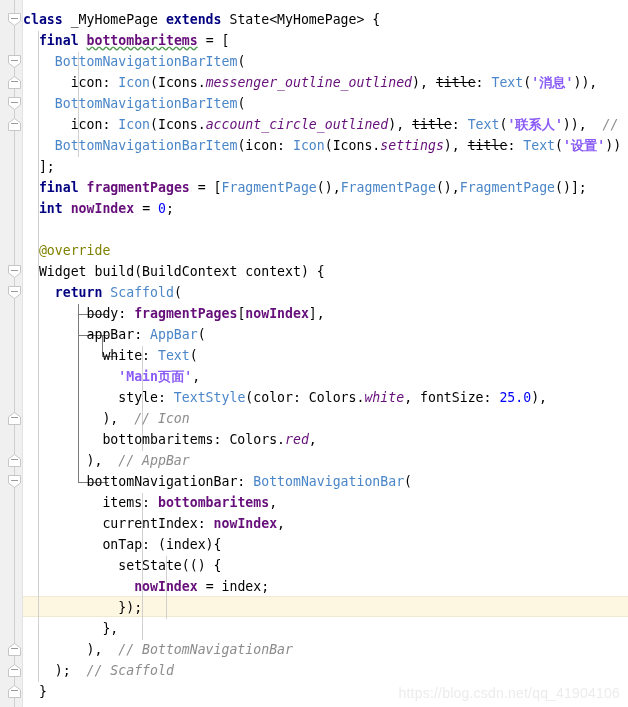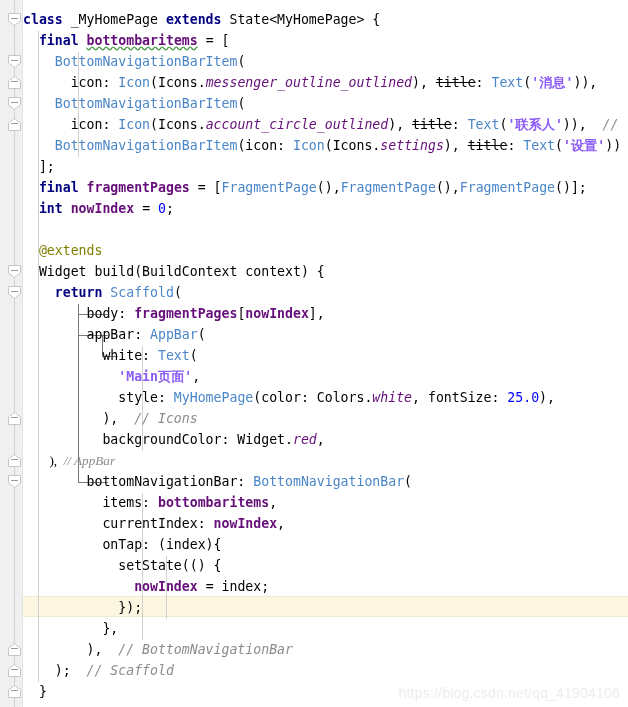--- a/index.html
+++ b/index.html
@@ -249,31 +249,31 @@
       <div class="line" style="top: 31px;"><span class="txt"><span class="plain">  </span><span class="kw">final</span><span class="plain"> </span><span class="typo">bottombaritems</span><span class="plain"> = [</span></span></div>
       <div class="line" style="top: 52px;"><span class="txt"><span class="plain">    </span><span class="typ">BottomNavigationBarItem</span><span class="plain">(</span></span></div>
       <div class="line" style="top: 73px;"><span class="txt"><span class="plain">      icon: </span><span class="typ">Icon</span><span class="plain">(Icons.</span><span class="stat">messenger_outline_outlined</span><span class="plain">), </span><span class="dep">title</span><span class="plain">: </span><span class="typ">Text</span><span class="plain">(</span><span class="str">'消息'</span><span class="plain">)),</span></span></div>
       <div class="line" style="top: 94px;"><span class="txt"><span class="plain">    </span><span class="typ">BottomNavigationBarItem</span><span class="plain">(</span></span></div>
       <div class="line" style="top: 115px;"><span class="txt"><span class="plain">      icon: </span><span class="typ">Icon</span><span class="plain">(Icons.</span><span class="stat">account_circle_outlined</span><span class="plain">), </span><span class="dep">title</span><span class="plain">: </span><span class="typ">Text</span><span class="plain">(</span><span class="str">'联系人'</span><span class="plain">)),  </span><span class="cmt">//</span></span></div>
       <div class="line" style="top: 136px;"><span class="txt"><span class="plain">    </span><span class="typ">BottomNavigationBarItem</span><span class="plain">(icon: </span><span class="typ">Icon</span><span class="plain">(Icons.</span><span class="stat">settings</span><span class="plain">), </span><span class="dep">title</span><span class="plain">: </span><span class="typ">Text</span><span class="plain">(</span><span class="str">'设置'</span><span class="plain">))</span></span></div>
       <div class="line" style="top: 157px;"><span class="txt"><span class="plain">  ];</span></span></div>
       <div class="line" style="top: 178px;"><span class="txt"><span class="plain">  </span><span class="kw">final</span><span class="plain"> </span><span class="fld">fragmentPages</span><span class="plain"> = [</span><span class="typ">FragmentPage</span><span class="plain">(),</span><span class="typ">FragmentPage</span><span class="plain">(),</span><span class="typ">FragmentPage</span><span class="plain">()];</span></span></div>
       <div class="line" style="top: 199px;"><span class="txt"><span class="plain">  </span><span class="kw">int</span><span class="plain"> </span><span class="fld">nowIndex</span><span class="plain"> = </span><span class="num">0</span><span class="plain">;</span></span></div>
       <div class="line" style="top: 220px;"><span class="txt"></span></div>
-      <div class="line" style="top: 241px;"><span class="txt"><span class="plain">  </span><span class="ann">@extends</span></span></div>
+      <div class="line" style="top: 241px;"><span class="txt"><span class="plain">  </span><span class="ann">@override</span></span></div>
       <div class="line" style="top: 262px;"><span class="txt"><span class="plain">  Widget build(BuildContext context) {</span></span></div>
       <div class="line" style="top: 283px;"><span class="txt"><span class="plain">    </span><span class="kw">return</span><span class="plain"> </span><span class="typ">Scaffold</span><span class="plain">(</span></span></div>
       <div class="line" style="top: 304px;"><span class="txt"><span class="plain">        body: </span><span class="fld">fragmentPages</span><span class="plain">[</span><span class="fld">nowIndex</span><span class="plain">],</span></span></div>
       <div class="line" style="top: 325px;"><span class="txt"><span class="plain">        appBar: </span><span class="typ">AppBar</span><span class="plain">(</span></span></div>
       <div class="line" style="top: 346px;"><span class="txt"><span class="plain">          white: </span><span class="typ">Text</span><span class="plain">(</span></span></div>
       <div class="line" style="top: 367px;"><span class="txt"><span class="plain">            </span><span class="str">'Main页面'</span><span class="plain">,</span></span></div>
-      <div class="line" style="top: 388px;"><span class="txt"><span class="plain">            style: </span><span class="typ">MyHomePage</span><span class="plain">(color: Colors.</span><span class="stat">white</span><span class="plain">, fontSize: </span><span class="num">25.0</span><span class="plain">),</span></span></div>
-      <div class="line" style="top: 409px;"><span class="txt"><span class="plain">          ),  </span><span class="cmt">// Icons</span></span></div>
-      <div class="line" style="top: 430px;"><span class="txt"><span class="plain">          backgroundColor: Widget.</span><span class="stat">red</span><span class="plain">,</span></span></div>
-      <div class="line" style="top: 451px; font-family: Liberation Serif, serif;"><span class="txt"><span class="plain">        ),  </span><span class="cmt">// AppBar</span></span></div>
+      <div class="line" style="top: 388px;"><span class="txt"><span class="plain">            style: </span><span class="typ">TextStyle</span><span class="plain">(color: Colors.</span><span class="stat">white</span><span class="plain">, fontSize: </span><span class="num">25.0</span><span class="plain">),</span></span></div>
+      <div class="line" style="top: 409px;"><span class="txt"><span class="plain">          ),  </span><span class="cmt">// Icon</span></span></div>
+      <div class="line" style="top: 430px;"><span class="txt"><span class="plain">          bottombaritems: Colors.</span><span class="stat">red</span><span class="plain">,</span></span></div>
+      <div class="line" style="top: 451px;"><span class="txt"><span class="plain">        ),  </span><span class="cmt">// AppBar</span></span></div>
       <div class="line" style="top: 472px;"><span class="txt"><span class="plain">        bottomNavigationBar: </span><span class="typ">BottomNavigationBar</span><span class="plain">(</span></span></div>
       <div class="line" style="top: 493px;"><span class="txt"><span class="plain">          items: </span><span class="fld">bottombaritems</span><span class="plain">,</span></span></div>
       <div class="line" style="top: 514px;"><span class="txt"><span class="plain">          currentIndex: </span><span class="fld">nowIndex</span><span class="plain">,</span></span></div>
       <div class="line" style="top: 535px;"><span class="txt"><span class="plain">          onTap: (index){</span></span></div>
       <div class="line" style="top: 556px;"><span class="txt"><span class="plain">            setState(() {</span></span></div>
       <div class="line" style="top: 577px;"><span class="txt"><span class="plain">              </span><span class="fld">nowIndex</span><span class="plain"> = index;</span></span></div>
       <div class="line" style="top: 598px;"><span class="txt"><span class="plain">            });</span></span></div>
       <div class="line" style="top: 619px;"><span class="txt"><span class="plain">          },</span></span></div>
       <div class="line" style="top: 640px;"><span class="txt"><span class="plain">        ),  </span><span class="cmt">// BottomNavigationBar</span></span></div>
       <div class="line" style="top: 661px;"><span class="txt"><span class="plain">    );  </span><span class="cmt">// Scaffold</span></span></div>

